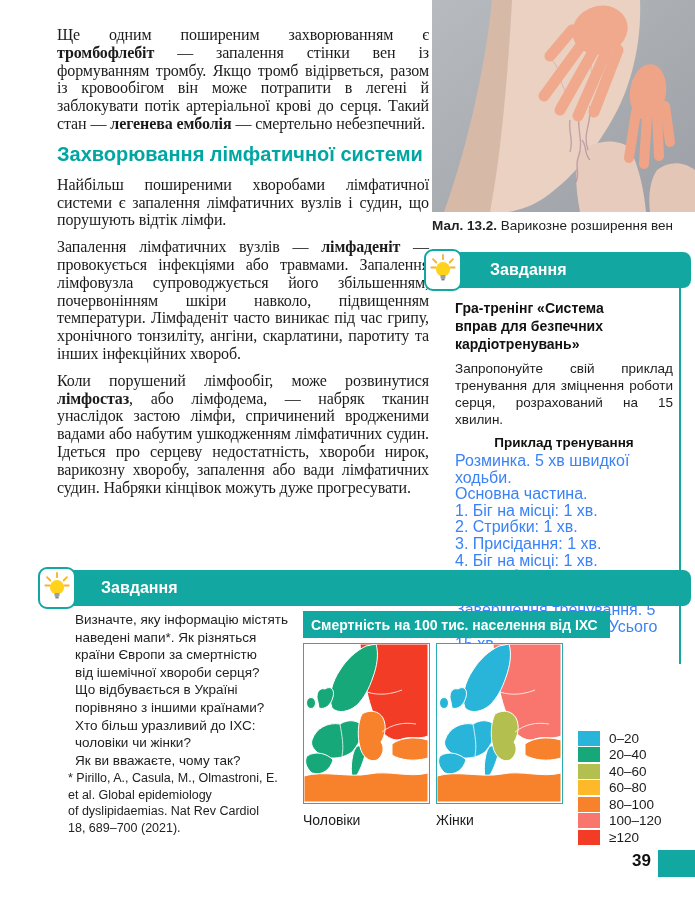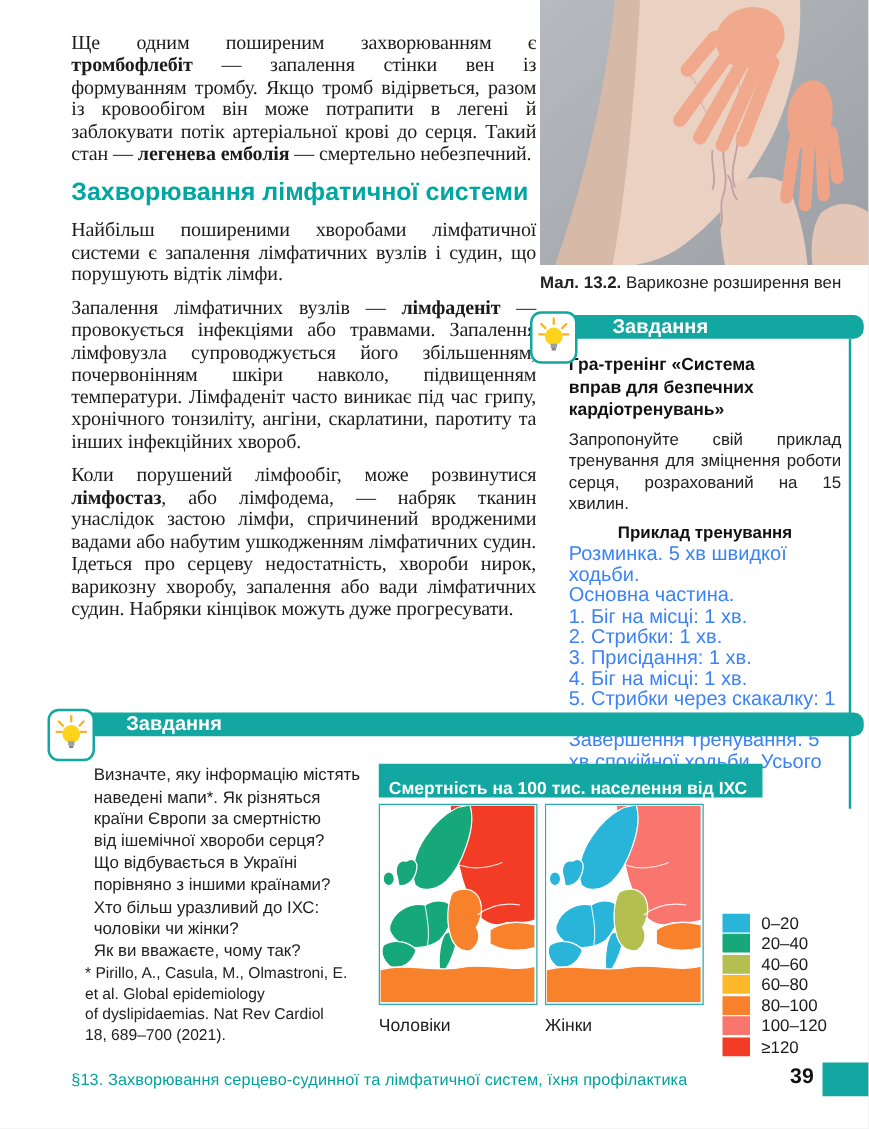--- a/index.html
+++ b/index.html
@@ -14,21 +14,21 @@
   .body-col h2 { font-family:"Liberation Sans", sans-serif; font-weight:700; font-size:20px;
                  line-height:24px; margin:5px 0 10px 0; }
 
   
   .photo { position:absolute; left:432px; top:0; width:263px; height:212px; }
   .caption { position:absolute; left:432px; top:217px; width:263px; font-size:13.5px;
              line-height:17px; color:#222; }
   .caption .b { font-weight:700; }
 
   
-  .task-bar { height:19px; border-radius:8px; display:flex; align-items:center;
+  .task-bar { height:36px; border-radius:8px; display:flex; align-items:center;
               padding-left:46px; box-sizing:border-box; }
   .task-bar span { color:#fff; font-weight:700; font-size:16px; }
   .bulb-box { position:absolute; width:38px; height:42px; background:#fff; border:2.5px solid #12a7a0;
               border-radius:9px; box-sizing:border-box; display:flex; align-items:center;
               justify-content:center; z-index:2; }
 
   .task1 { position:absolute; left:424px; top:252px; width:267px; }
   .task1 .task-bar { margin-left:20px; }
   .task1 .bulb-box { left:0; top:-3px; }
   .task1-content { margin-left:31px; width:226px; box-sizing:border-box; padding:11px 6px 12px 0;
@@ -189,21 +189,21 @@
 порівняно з іншими країнами?
 Хто більш уразливий до ІХС:
 чоловіки чи жінки?
 Як ви вважаєте, чому так?</div>
     <div class="t2-footnote pre">* Pirillo, A., Casula, M., Olmastroni, E.
 et al. Global epidemiology
 of dyslipidaemias. Nat Rev Cardiol
 18, 689–700 (2021).</div>
   </div>
 
-  <div class="chart-banner" style="background: rgb(18, 167, 160); align-items: flex-end;">
+  <div class="chart-banner" style="background: rgb(18, 167, 160);">
     <span>Смертність на 100 тис. населення від ІХС</span>
   </div>
 
   <div class="map-box" style="left:303px;">
     <svg viewBox="0 0 124 158">
       <rect x="0" y="0" width="124" height="158" fill="#ffffff"></rect>
       <path d="M56,0 L124,0 L124,92 C114,96 106,92 98,95 C90,98 83,93 78,88 C72,78 66,62 63,48 C60,34 57,16 56,0 Z" stroke="#fff" stroke-width="1" style="fill: rgb(242, 60, 38);"></path>
       <path d="M28,64 C24,52 28,38 36,26 C43,15 52,7 62,2 L72,0 C75,10 73,22 69,33 C65,45 60,54 53,61 C45,68 34,70 28,64 Z" stroke="#fff" stroke-width="1" style="fill: rgb(22, 168, 120);"></path>
       <path d="M14,58 C11,50 15,43 21,45 C27,41 31,46 29,53 C27,61 21,66 15,64 Z" stroke="#fff" stroke-width="1" style="fill: rgb(22, 168, 120);"></path>
       <ellipse cx="7" cy="59" rx="4.5" ry="5.5" stroke="#fff" stroke-width="1" style="fill: rgb(22, 168, 120);"></ellipse>
@@ -268,17 +268,16 @@
     <div class="legend-row">
       <span class="legend-sw" style="background: rgb(249, 118, 111);"></span>
       <span class="lbl">100–120</span>
     </div>
     <div class="legend-row">
       <span class="legend-sw" style="background: rgb(242, 60, 38);"></span>
       <span class="lbl">≥120</span>
     </div>
   </div>
 
-  <div class="footer-text" style="color: rgb(0, 163, 157);">§13. Захворювання серцево-судинної та лімфатичної систем, їхня профілактика</div>
   <div class="page-num">39</div>
   <div class="footer-block" style="background: rgb(18, 167, 160);"></div>
 
 </div>
 
 </body></html>

